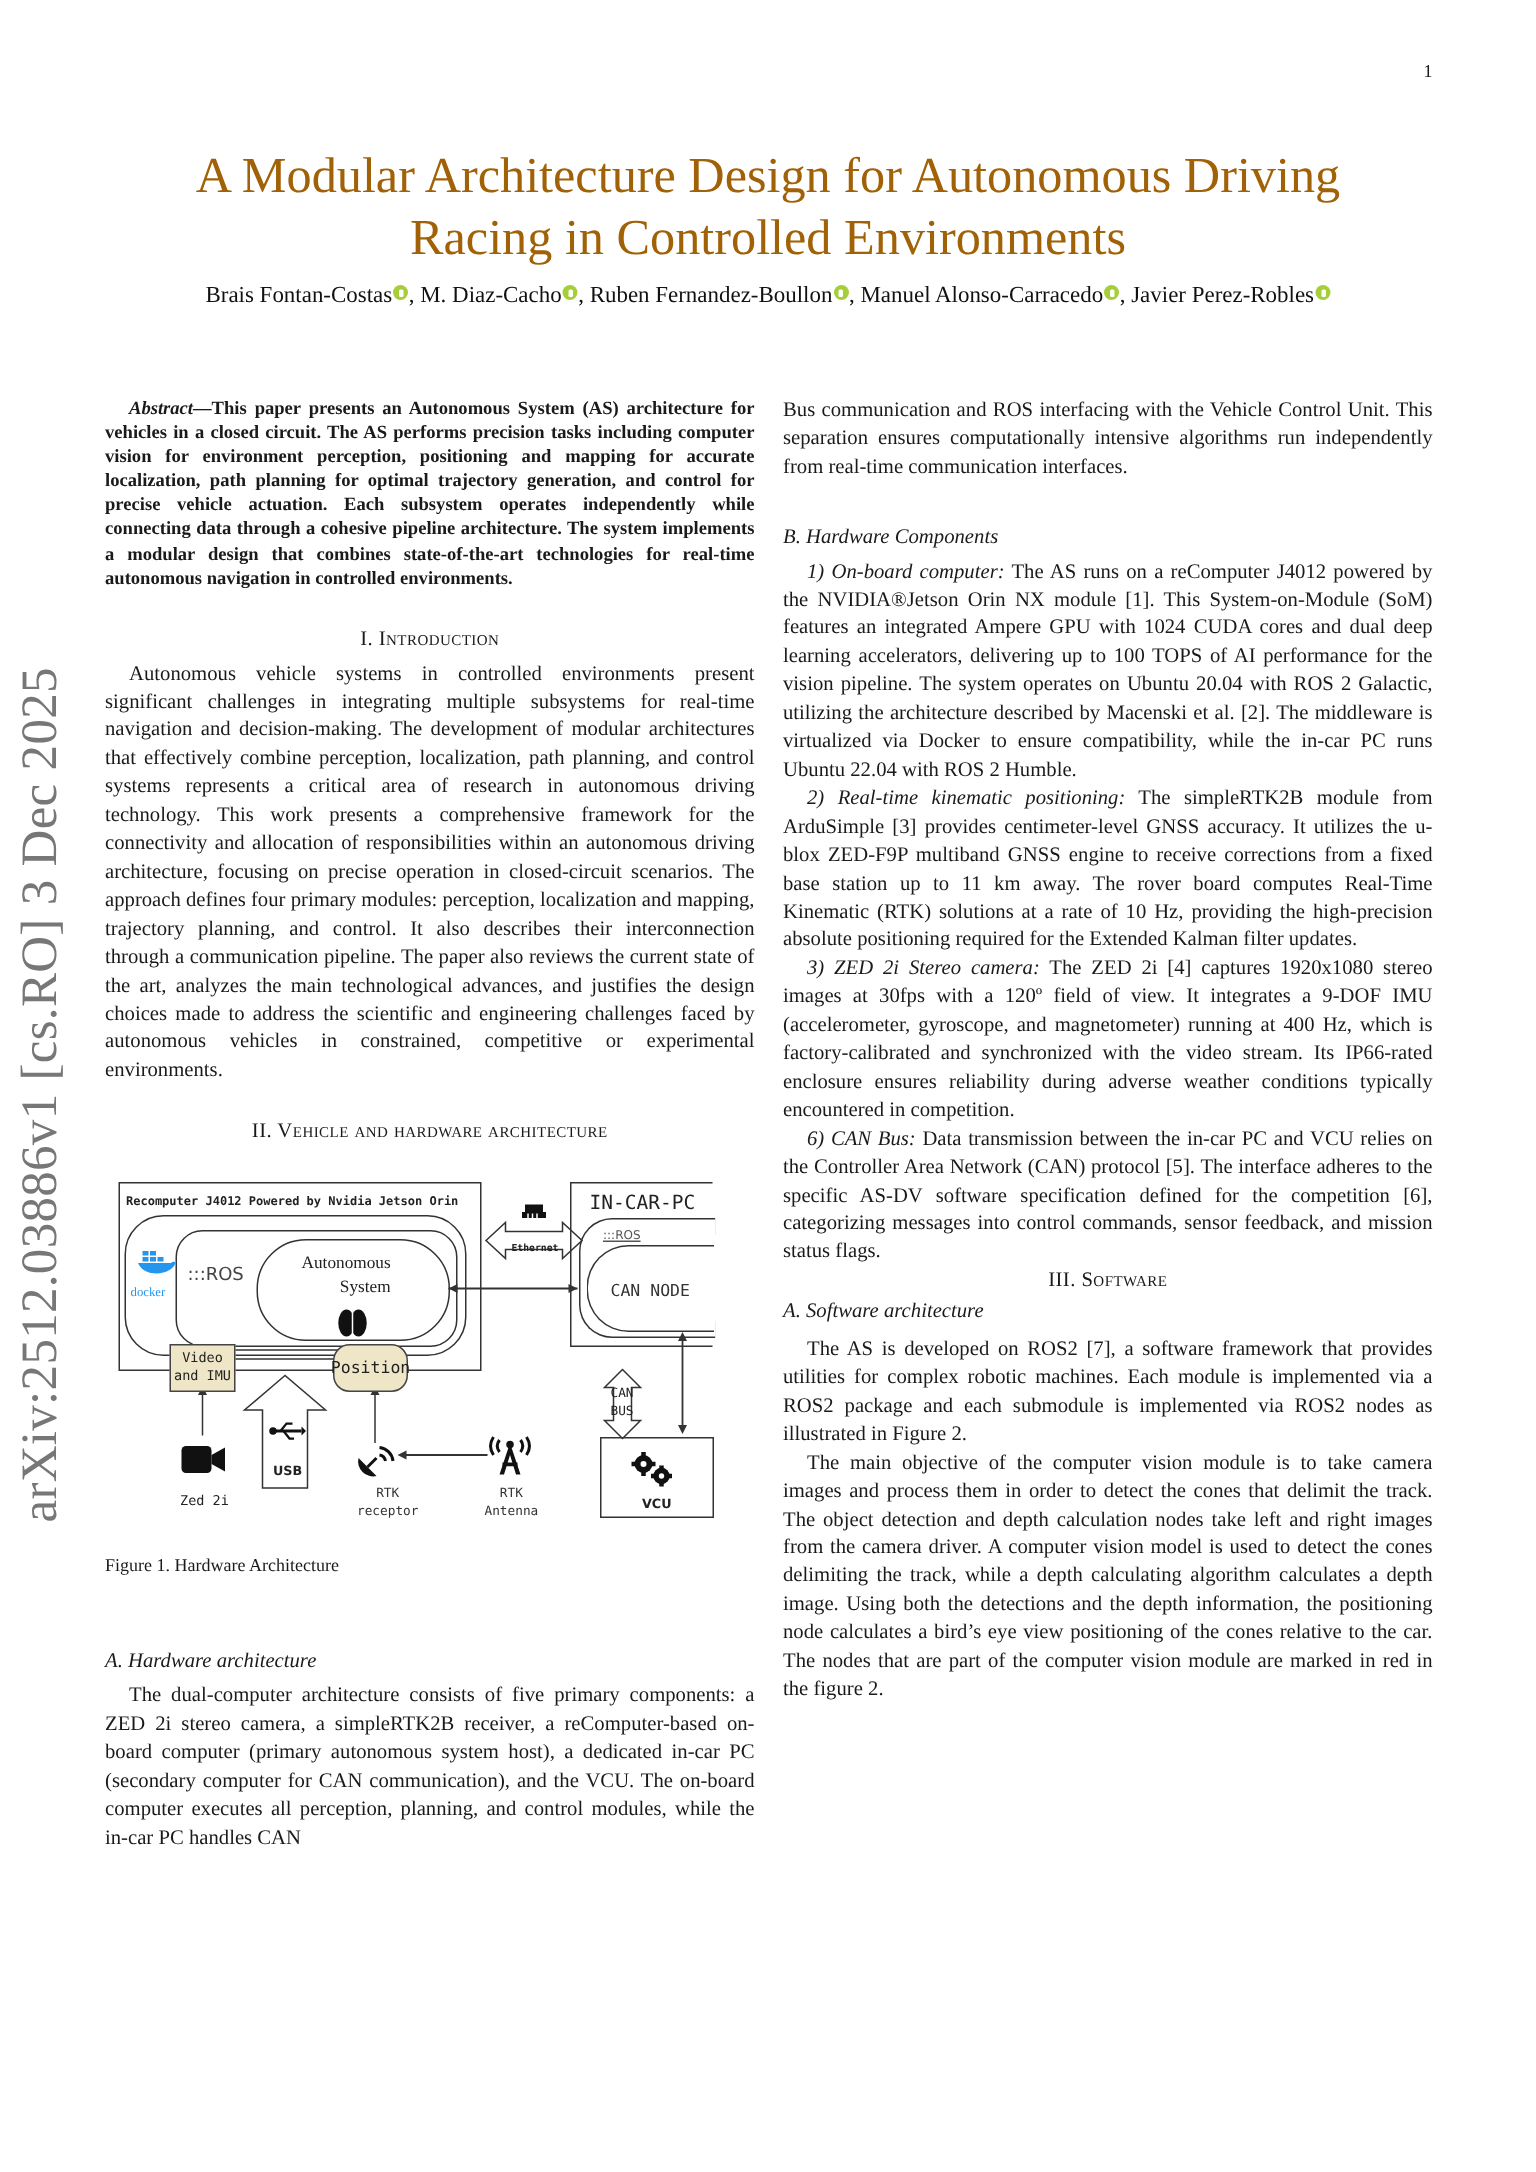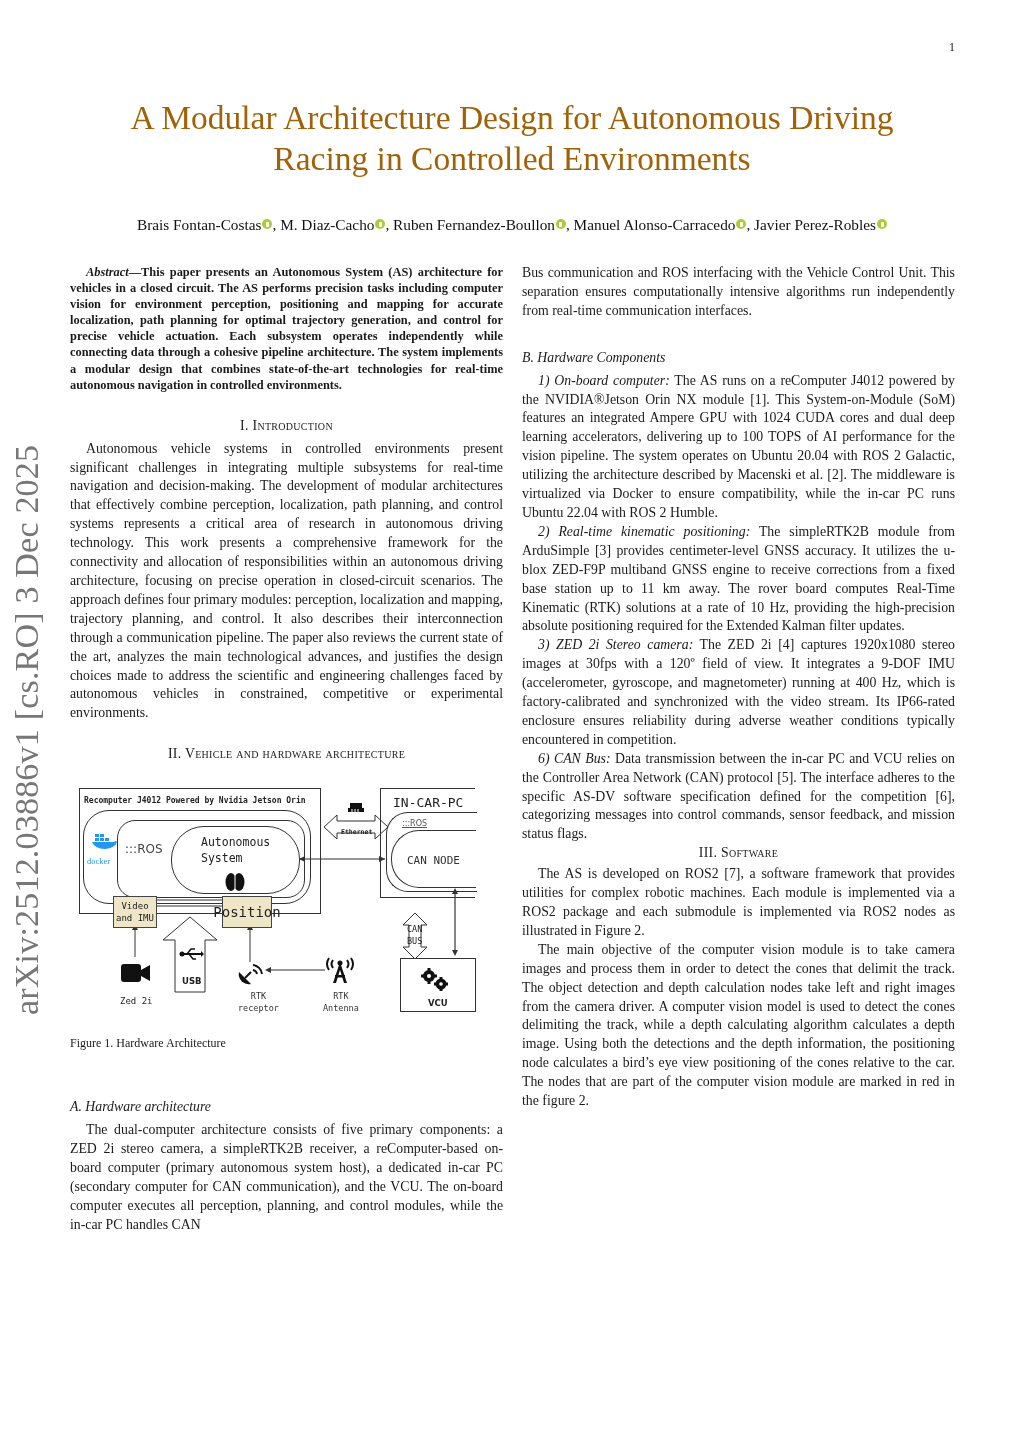--- a/index.html
+++ b/index.html
@@ -11,21 +11,21 @@
   .arxiv-stamp {
     position: absolute; left: 8px; top: 1015px; transform-origin: 0 0; transform: rotate(-90deg);
     font-size: 34px; color: #777777; white-space: nowrap; letter-spacing: 0.2px; width: 590px;
   }
   .title {
     position: absolute; top: 97px; left: 60px; width: 904px; text-align: center;
     font-size: 33.5px; line-height: 41px; color: #a16207;
   }
   .authors {
     position: absolute; top: 188px; left: 60px; width: 904px; text-align: center;
-    font-size: 15.3px; color: #111; margin-top: 28px;
+    font-size: 15.3px; color: #111;
   }
   .orcid {
     display: inline-block; width: 10px; height: 10px; border-radius: 50%;
     background: #a6ce39; vertical-align: 1px; margin-left: 1px; position: relative;
   }
   .orcid::after { content: ""; position: absolute; left: 3.5px; top: 2.5px; width: 3px; height: 5px; background: #fff; border-radius: 1px; }
   .col { position: absolute; width: 433px; font-size: 13.8px; line-height: 18.9px; text-align: justify; }
   .col-left { left: 70px; top: 264px; }
   .col-right { left: 522px; top: 264px; }
   p { margin: 0; }
@@ -77,21 +77,21 @@
   <div class="figure">
 
     <div class="fig-box" style="left:4px; top:6px; width:240px; height:124px;"></div>
     <div class="mono" style="left:9px; top:10px; font-size:8px; font-weight:bold;">Recomputer J4012 Powered by Nvidia Jetson Orin</div>
 
     <div class="fig-round" style="left:8px; top:28px; width:226px; height:92px;"></div>
 
     <div class="fig-round" style="left:42px; top:38px; width:186px; height:76px; border-radius:18px;"></div>
 
     <div class="fig-round" style="left:96px; top:44px; width:127px; height:66px; border-radius:33px;"></div>
-    <div class="mono" style="left:126px; top:52px; font-size:11.5px; text-align:left; line-height:16px;">
+    <div class="mono" style="left:126px; top:52px; font-size:11.5px; text-align:right; line-height:16px;font-family:Liberation Serif, serif;">
       <div>Autonomous</div>
       <div>System</div>
     </div>
 
     <svg style="left:14px; top:48px;" width="30" height="28">
       <rect x="6" y="4" width="4" height="3" fill="#2496ed"></rect>
         <rect x="11" y="4" width="4" height="3" fill="#2496ed"></rect>
       <rect x="6" y="8" width="4" height="3" fill="#2496ed"></rect>
         <rect x="11" y="8" width="4" height="3" fill="#2496ed"></rect>
         <rect x="16" y="8" width="4" height="3" fill="#2496ed"></rect>
@@ -132,21 +132,21 @@
 
       <polygon points="249,45 262,33 262,39 300,39 300,33 313,45 300,57 300,51 262,51 262,57" fill="#fff" stroke="#333" stroke-width="1"></polygon>
 
       <polygon points="340,131 328,143 334,143 334,165 328,165 340,177 352,165 346,165 346,143 352,143" fill="#fff" stroke="#333" stroke-width="1"></polygon>
     </svg>
 
     <div class="tan" style="left:38px; top:114px; width:42px; height:30px; font-size:9px; line-height:12px; flex-direction:column;">
       <span>Video</span>
       <span>and IMU</span>
     </div>
-    <div class="tan" style="left:147px; top:114px; width:48px; height:30px; font-size:14px;">Position</div>
+    <div class="tan" style="left:147px; top:114px; width:48px; height:30px; font-size:11px;border-radius:11px;">Position</div>
 
     <svg style="left:273px; top:20px;" width="16" height="12">
       <rect x="2" y="1" width="12" height="6" fill="#111"></rect>
         <rect x="0" y="6" width="16" height="4" fill="#111"></rect>
       <line x1="4" y1="7" x2="4" y2="10" stroke="#fff"></line>
         <line x1="7" y1="7" x2="7" y2="10" stroke="#fff"></line>
         <line x1="10" y1="7" x2="10" y2="10" stroke="#fff"></line>
     </svg>
     <div class="mono" style="left:266px; top:41px; font-size:6.5px; font-weight:bold;">Ethernet</div>
 
@@ -228,16 +228,17 @@
   <p>Bus communication and ROS interfacing with the Vehicle Control Unit. This separation ensures computationally intensive algorithms run independently from real-time communication interfaces.</p>
 
   <p class="subsection" style="margin-top:28px; margin-bottom:4px;">B.  Hardware Components</p>
 
   <p class="indent"><span class="para-title">1) On-board computer:</span><span> The AS runs on a reComputer J4012 powered by the NVIDIA®Jetson Orin NX module [1]. This System-on-Module (SoM) features an integrated Ampere GPU with 1024 CUDA cores and dual deep learning accelerators, delivering up to 100 TOPS of AI performance for the vision pipeline. The system operates on Ubuntu 20.04 with ROS 2 Galactic, utilizing the architecture described by Macenski et al. [2]. The middleware is virtualized via Docker to ensure compatibility, while the in-car PC runs Ubuntu 22.04 with ROS 2 Humble.</span></p>
   <p class="indent"><span class="para-title">2) Real-time kinematic positioning:</span><span> The simpleRTK2B module from ArduSimple [3] provides centimeter-level GNSS accuracy. It utilizes the u-blox ZED-F9P multiband GNSS engine to receive corrections from a fixed base station up to 11 km away. The rover board computes Real-Time Kinematic (RTK) solutions at a rate of 10 Hz, providing the high-precision absolute positioning required for the Extended Kalman filter updates.</span></p>
   <p class="indent"><span class="para-title">3) ZED 2i Stereo camera:</span><span> The ZED 2i [4] captures 1920x1080 stereo images at 30fps with a 120º field of view. It integrates a 9-DOF IMU (accelerometer, gyroscope, and magnetometer) running at 400 Hz, which is factory-calibrated and synchronized with the video stream. Its IP66-rated enclosure ensures reliability during adverse weather conditions typically encountered in competition.</span></p>
   <p class="indent"><span class="para-title">6) CAN Bus:</span><span> Data transmission between the in-car PC and VCU relies on the Controller Area Network (CAN) protocol [5]. The interface adheres to the specific AS-DV software specification defined for the competition [6], categorizing messages into control commands, sensor feedback, and mission status flags.</span></p>
 
   <p class="section" style="margin-bottom:2px;">III. Software</p>
+  <p class="subsection" style="margin-bottom:6px;">A.  Software architecture</p>
   <p class="indent">The AS is developed on ROS2 [7], a software framework that provides utilities for complex robotic machines. Each module is implemented via a ROS2 package and each submodule is implemented via ROS2 nodes as illustrated in Figure 2.</p>
 
   <p class="indent">The main objective of the computer vision module is to take camera images and process them in order to detect the cones that delimit the track. The object detection and depth calculation nodes take left and right images from the camera driver. A computer vision model is used to detect the cones delimiting the track, while a depth calculating algorithm calculates a depth image. Using both the detections and the depth information, the positioning node calculates a bird’s eye view positioning of the cones relative to the car. The nodes that are part of the computer vision module are marked in red in the figure 2.</p>
 </div>
 
 </body></html>

